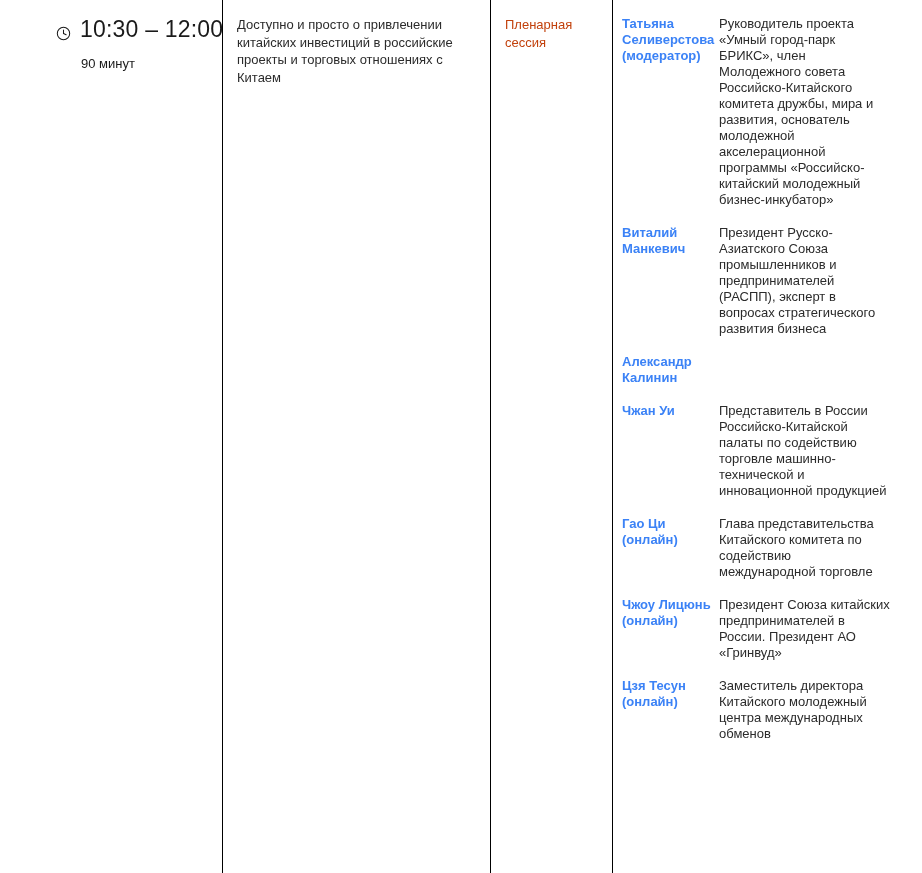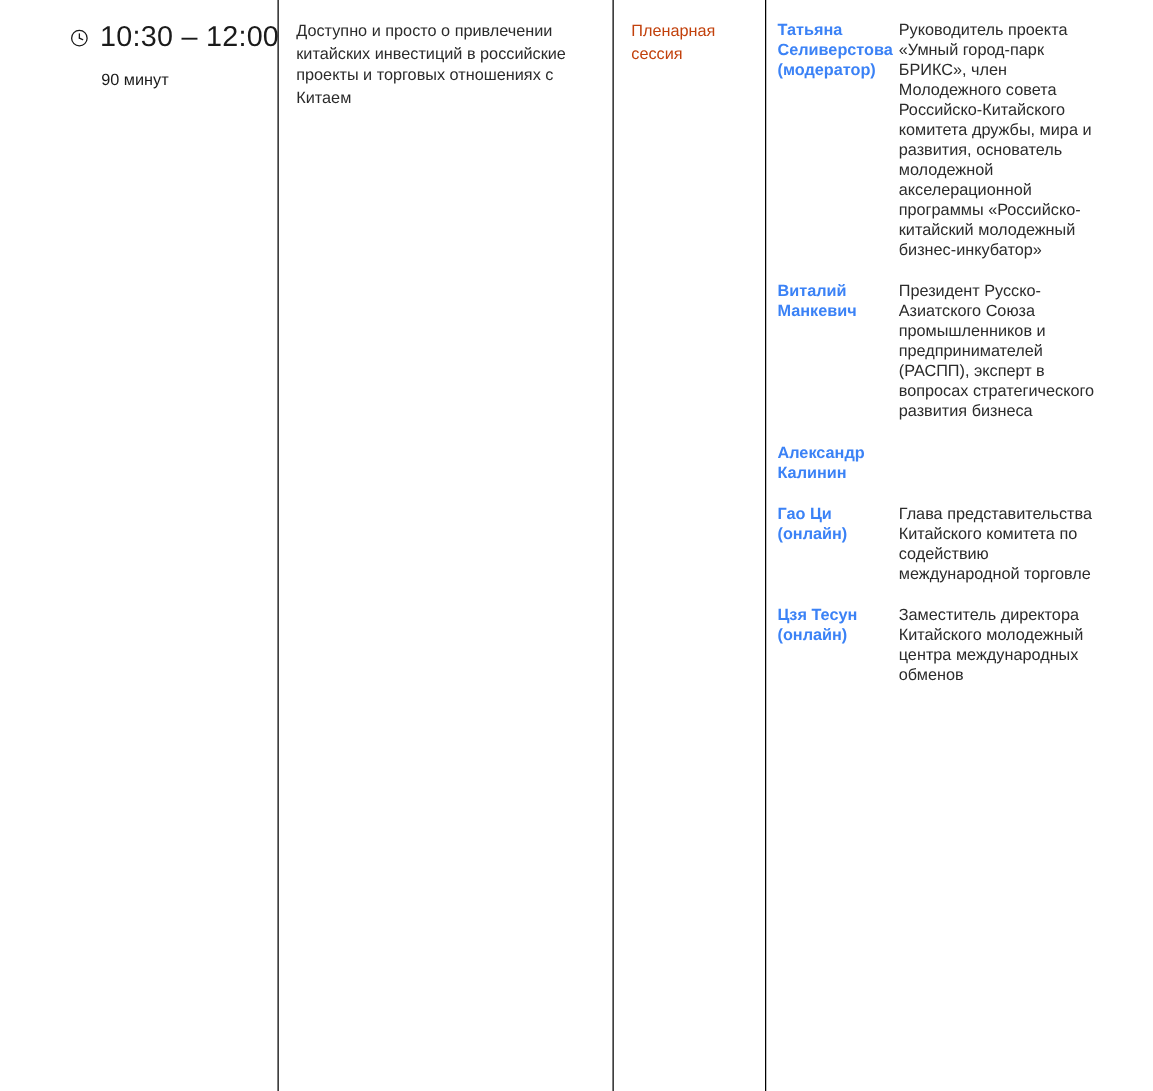--- a/index.html
+++ b/index.html
@@ -26,21 +26,21 @@
 
   
   .col-time {
     width: 222px;
     flex: 0 0 222px;
     box-sizing: border-box;
     padding: 16px 10px 0 56px;
   }
   .time-head {
     display: flex;
-    align-items: flex-start;
+    align-items: center;
     gap: 9px;
   }
   .clock-icon {
     flex: 0 0 auto;
     margin-top: 7px;
     line-height: 0;
   }
   .time-range {
     font-size: 23px;
     line-height: 27px;
@@ -163,22 +163,30 @@
       <div class="speaker-role">Руководитель проекта «Умный город-парк БРИКС», член Молодежного совета Российско-Китайского комитета дружбы, мира и развития, основатель молодежной акселерационной программы «Российско-китайский молодежный бизнес-инкубатор»</div>
     </div>
     <div class="speaker">
       <div class="speaker-name">Виталий Манкевич</div>
       <div class="speaker-role">Президент Русско-Азиатского Союза промышленников и предпринимателей (РАСПП), эксперт в вопросах стратегического развития бизнеса</div>
     </div>
     <div class="speaker">
       <div class="speaker-name">Александр Калинин</div>
     </div>
     <div class="speaker">
+      <div class="speaker-name">Чжан Уи</div>
+      <div class="speaker-role">Представитель в России Российско-Китайской палаты по содействию торговле машинно-технической и инновационной продукцией</div>
+    </div>
+    <div class="speaker">
       <div class="speaker-name">Гао Ци (онлайн)</div>
       <div class="speaker-role">Глава представительства Китайского комитета по содействию международной торговле</div>
+    </div>
+    <div class="speaker">
+      <div class="speaker-name">Чжоу Лицюнь (онлайн)</div>
+      <div class="speaker-role">Президент Союза китайских предпринимателей в России. Президент АО «Гринвуд»</div>
     </div>
     <div class="speaker">
       <div class="speaker-name">Цзя Тесун (онлайн)</div>
       <div class="speaker-role">Заместитель директора Китайского молодежный центра международных обменов</div>
     </div>
   </div>
 
 </div>
 
 </body></html>

